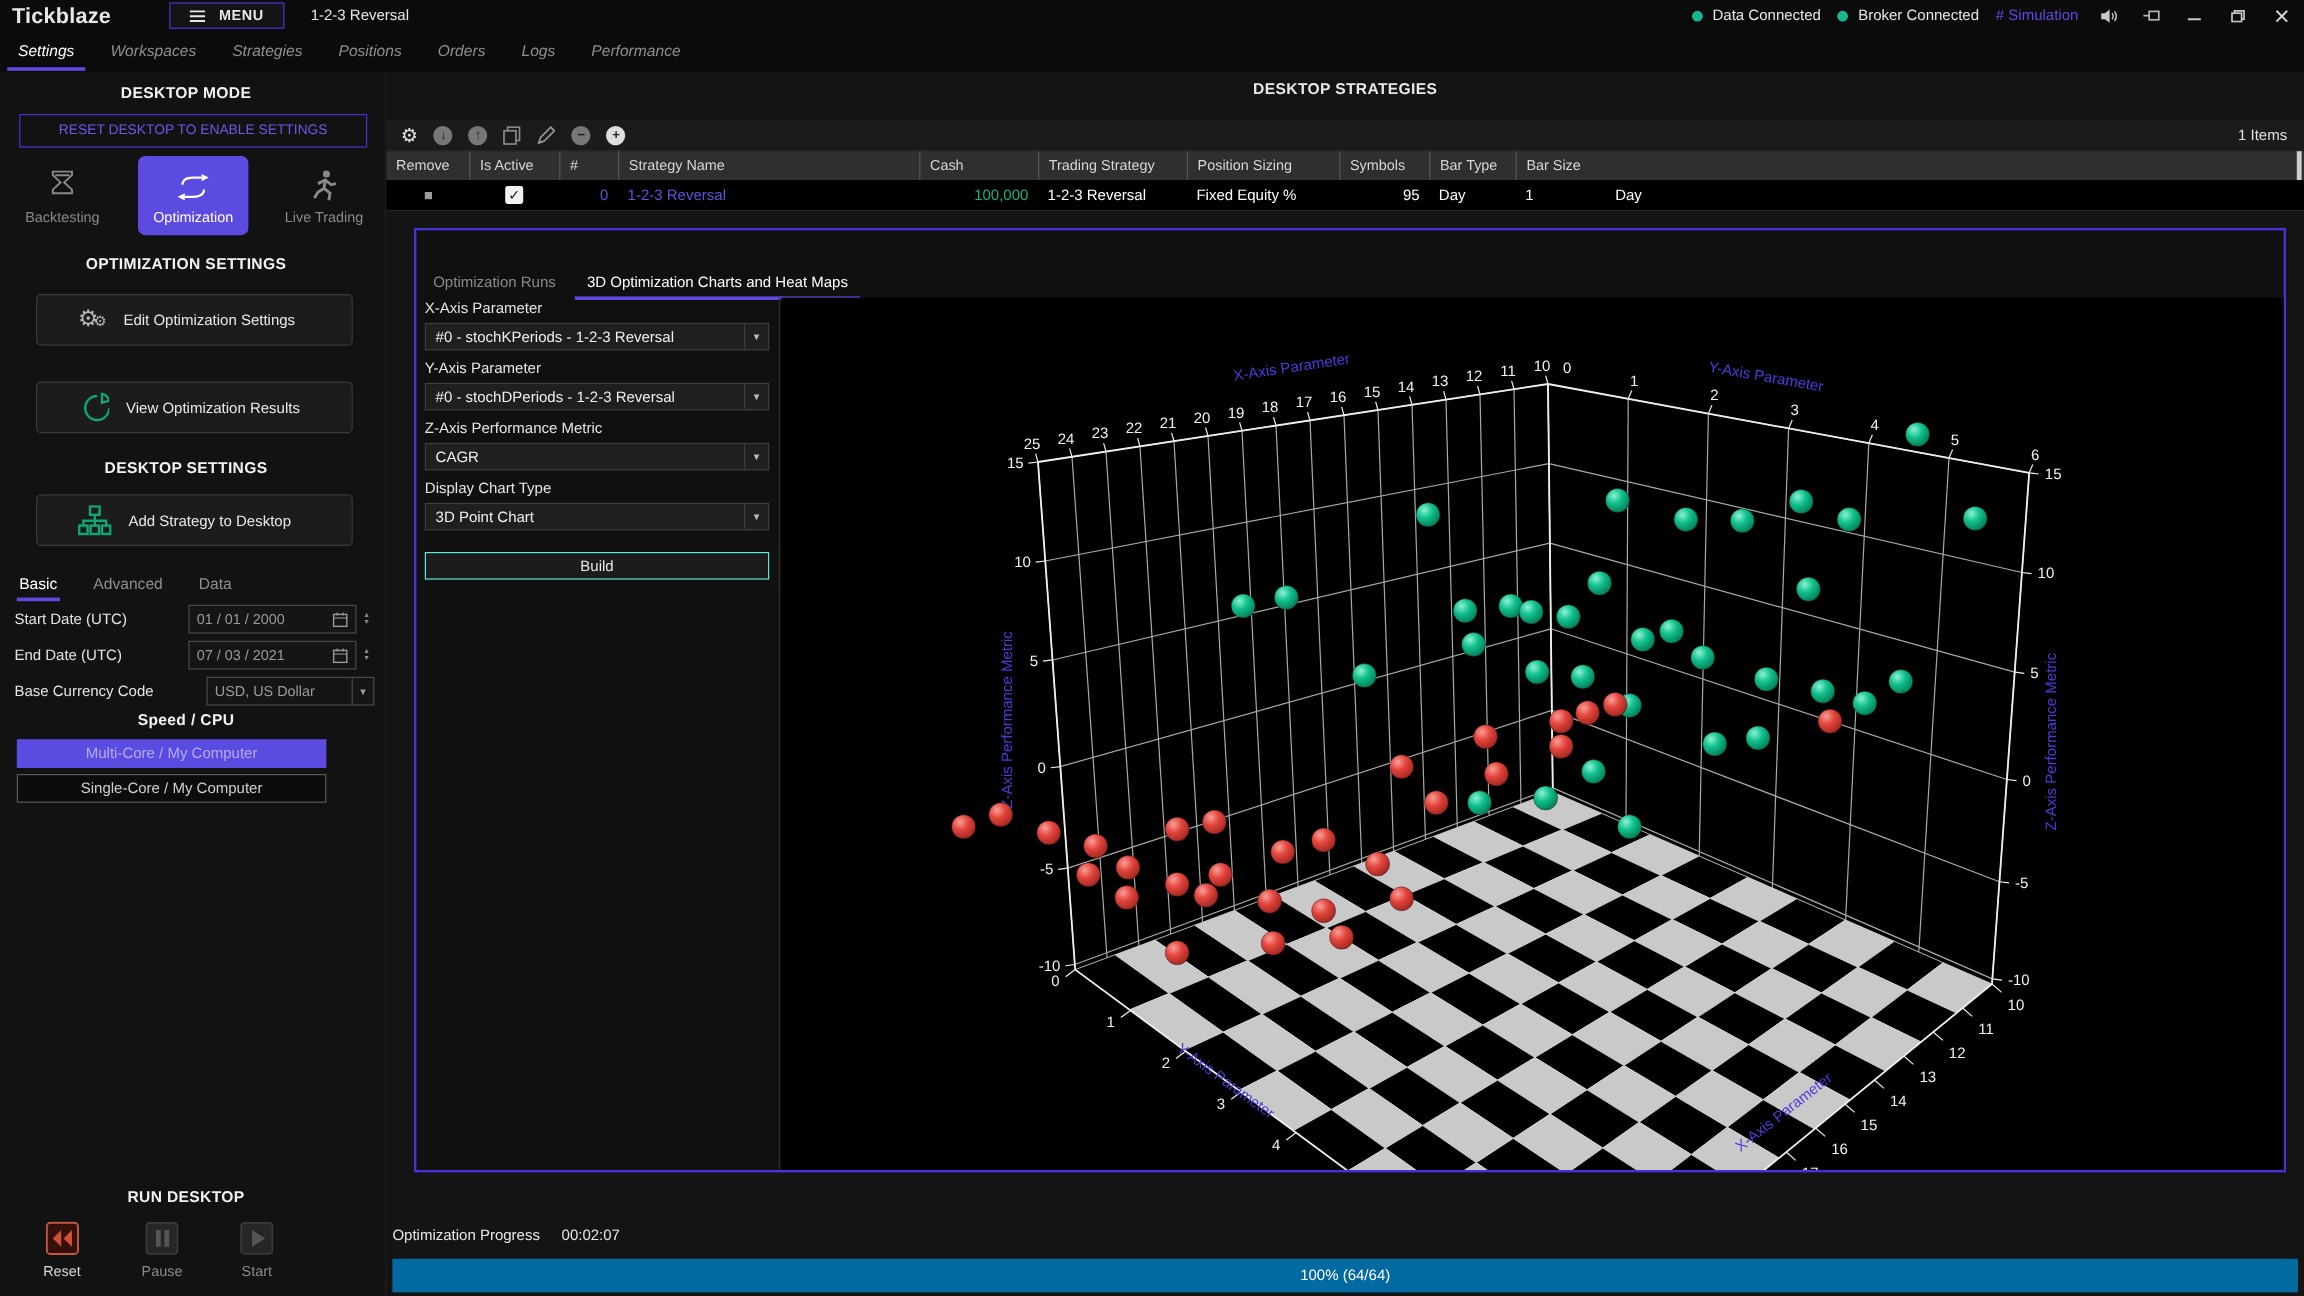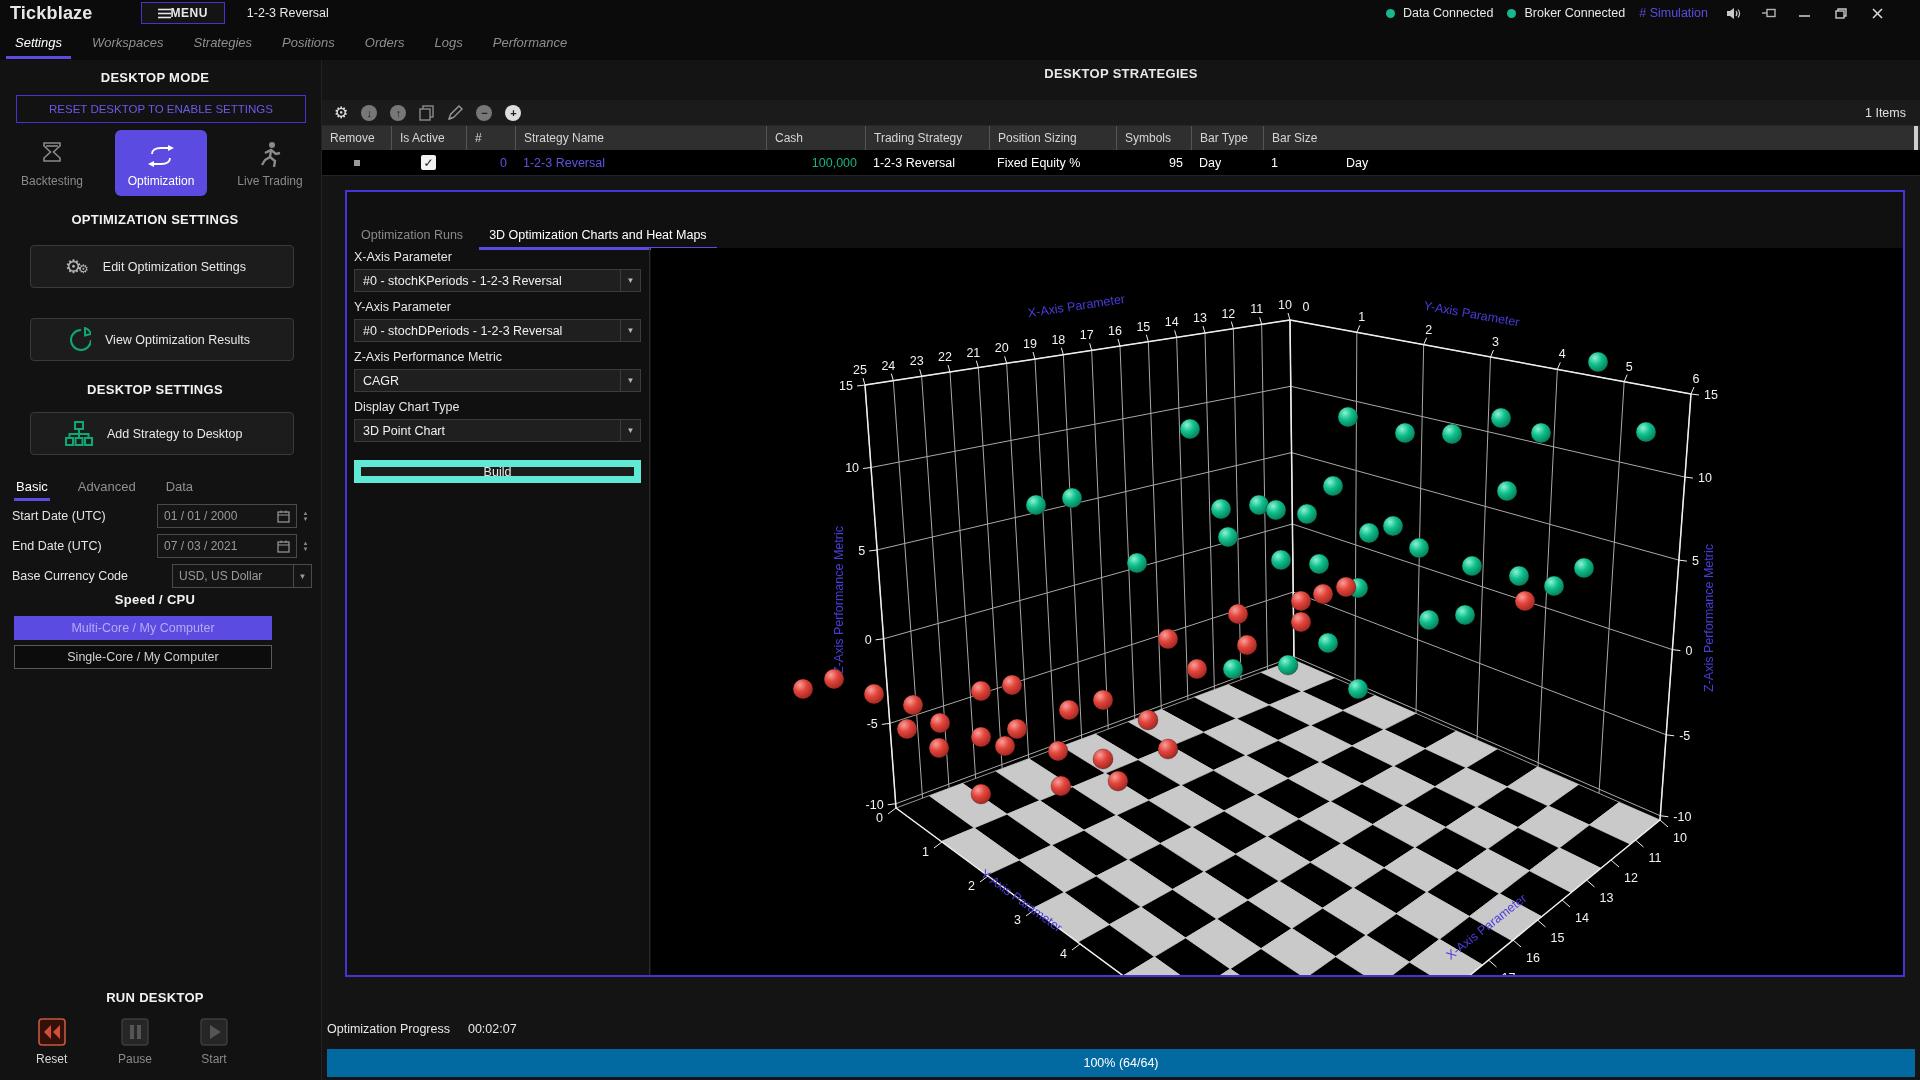--- a/index.html
+++ b/index.html
@@ -2,25 +2,25 @@
 <html><head>
 <meta charset="utf-8">
 <style>
   * { box-sizing:border-box; margin:0; padding:0; }
   html,body { width:1920px; height:1080px; overflow:hidden; background:#0b0b0b;
     font-family:"Liberation Sans",sans-serif; color:#e8e8e8; font-size:12px; }
   .abs { position:absolute; }
   
   #titlebar { left:0; top:0; width:1920px; height:26px; background:#0b0b0b; display:flex; align-items:center; }
   #app-title { font-size:18px; font-weight:bold; margin-left:10px; letter-spacing:.2px; }
-  #menu-btn { margin-left:48px; height:22px; display:flex; align-items:center; gap:0;
+  #menu-btn { margin-left:48px; height:22px; display:flex; align-items:center; gap:12px;
     border:1px solid #4334d8; background:#141414; padding:0 16px; cursor:pointer; }
   #menu-btn span.lbl { font-weight:bold; font-size:12px; letter-spacing:.5px; }
   #doc-title { margin-left:22px; font-size:12.5px; }
-  #tb-right { margin-left:auto; display:flex; align-items:center; gap:14px; padding-right:32px; }
+  #tb-right { margin-left:auto; display:flex; align-items:center; gap:14px; padding-right:8px; }
   .status-item { display:flex; align-items:center; gap:8px; font-size:12.5px; }
   .dot { width:9px; height:9px; border-radius:50%; background:#17b890; }
   #sim-label { color:#5b4cdf; font-size:12.5px; }
   .winctl { width:22px; height:18px; display:flex; align-items:center; justify-content:center; cursor:pointer; }
   
   #navtabs { left:0; top:26px; width:1920px; height:34px; background:#0b0b0b; display:flex; align-items:center; gap:0;font-style:italic; }
   .navtab { color:#8f8f8f; font-size:13px; padding:8px 15px 10px 15px; cursor:pointer; position:relative; }
   .navtab.active { color:#fff; }
   .navtab.active:after { content:""; position:absolute; left:6px; right:6px; bottom:1px; height:3px; background:#5b4be0; }
   
@@ -88,21 +88,21 @@
   #rw-tabs { position:absolute; left:12px; top:32px; display:flex; gap:22px; font-size:12.5px; }
   .rwtab { color:#8a8a8a; padding:4px 2px 8px 2px; cursor:pointer; position:relative; }
   .rwtab.active { color:#fff; }
   .rwtab.active:after { content:""; position:absolute; left:-8px; right:-8px; bottom:0; height:3px; background:#5b4be0; }
   #rw-form { position:absolute; left:7px; top:58px; width:287px; }
   .rw-label { font-size:12.5px; color:#e6e6e6; margin:8px 0 5px 0; }
   .rw-dd { height:23px; background:#1f1f1f; border:1px solid #3c3c3c; display:flex; align-items:center; cursor:pointer; }
   .rw-dd .val { flex:1; padding:0 8px; font-size:12.5px; color:#f0f0f0; white-space:nowrap; overflow:hidden; }
   .rw-dd .arr { width:20px; height:100%; display:flex; align-items:center; justify-content:center;
     border-left:1px solid #3c3c3c; color:#b8b8b8; font-size:8px; }
-  #build-btn { margin-top:18px; height:23px; background:#1c1c1c; border:7px solid #5eead4; display:flex;
+  #build-btn { margin-top:18px; height:23px; background:#1c1c1c; border:1px solid #5eead4; display:flex;
     align-items:center; justify-content:center; font-size:12.5px; cursor:pointer; }
   #rw-divider { position:absolute; left:302px; top:56px; bottom:0; width:1px; background:#2c2c2c; }
   #chart-area { position:absolute; left:304px; top:56px; right:0; bottom:0; background:#000; overflow:hidden; }
   svg text { font-family:"Liberation Sans",sans-serif; }
 </style>
 </head>
 <body>
 
 <div id="titlebar" class="abs">
   <div id="app-title">Tickblaze</div>

